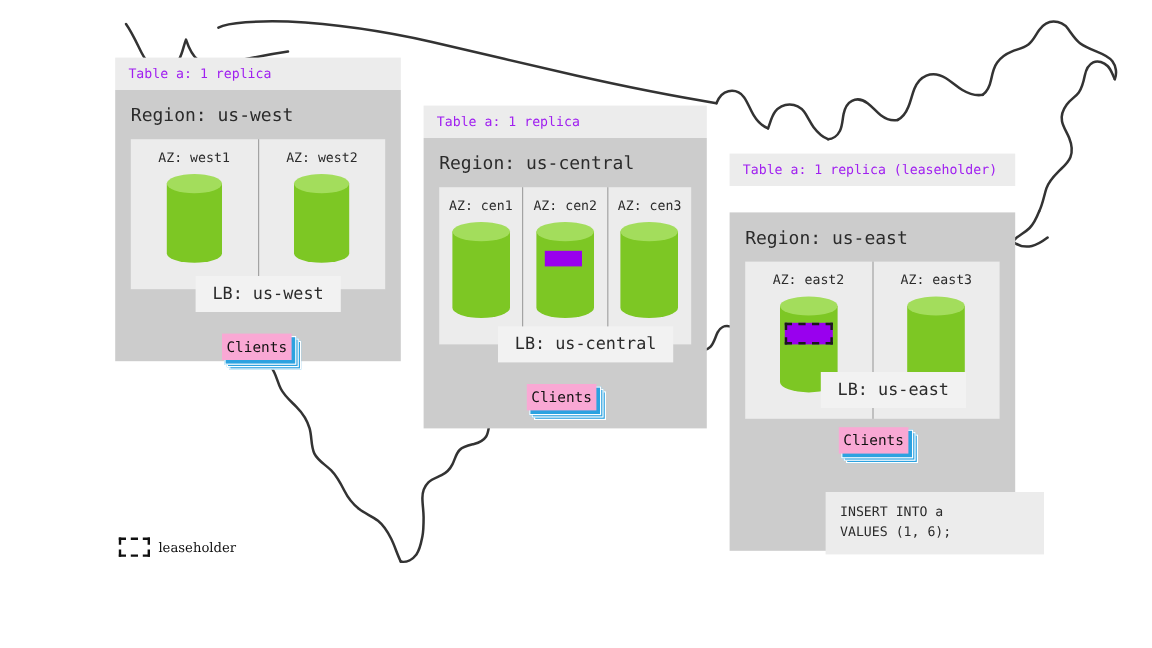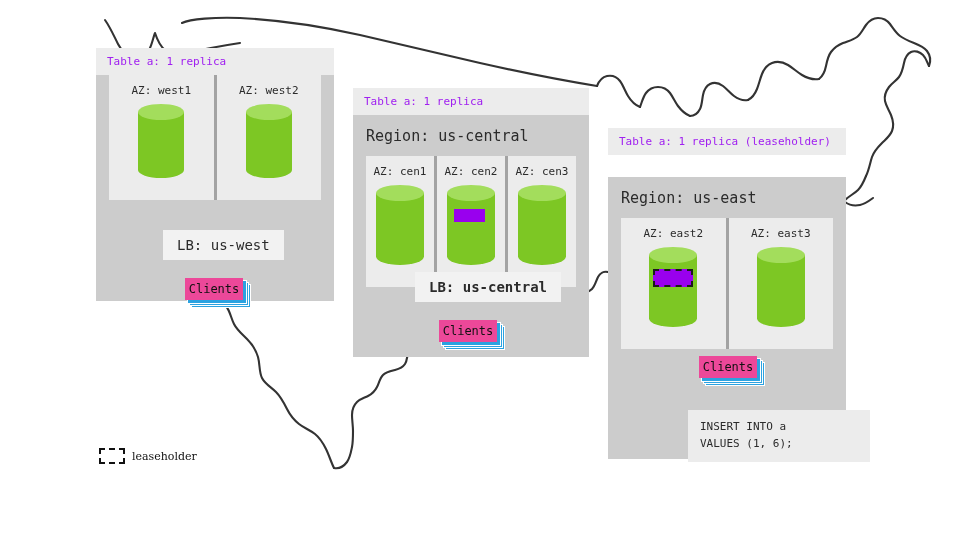--- a/index.html
+++ b/index.html
@@ -36,21 +36,21 @@
   .az-strip{
     background:#ececec;
     display:flex;
     margin:0 13px 0 13px;
   }
   .az{
     flex:1 1 0;
     position:relative;
     padding:9px 0 14px 0;
     text-align:center;
-    border-right:3px solid #a3a3a3;
+    border-right:1px solid #a3a3a3;
   }
   .az:last-child{border-right:none;}
   .az-label{
     font-size:11px;color:#2b2b2b;white-space:nowrap;display:block;
     margin-bottom:7px;
   }
 
   
   .cyl{position:relative;margin:0 auto;}
   .cyl .body{
@@ -79,21 +79,21 @@
     padding:7px 14px;
     white-space:nowrap;
   }
 
   
   .clients{position:absolute;}
   .clients .card{
     position:absolute;background:#2ca2e0;border:1px solid #ffffff;
   }
   .clients .front{
-    position:absolute;left:0;top:0;background:#ec4899;
+    position:absolute;left:0;top:0;background:#f9a8d4;
     color:#111111;font-size:12px;
     display:flex;align-items:center;justify-content:center;
     white-space:nowrap;
   }
 
   
   .sql{
     position:absolute;background:#ececec;
     font-size:11px;color:#2b2b2b;line-height:1.5;
     padding:9px 12px 10px 12px;white-space:pre;
@@ -217,20 +217,21 @@
       </marker>
     </defs>
     <path d="M734,312 C724,305 712,302 700,299 C688,296 678,294 668,290
              C662,288 658,286 655,284" fill="none" stroke="#e01b1b" stroke-width="1.7" marker-end="url(#ah)"></path>
   </svg>
   <div class="arrow-num" style="left:650px;top:290px;">2</div>
 
   <div class="panel" style="left:96px;top:48px;width:238px;">
     <div class="panel-head">Table a: 1 replica</div>
     <div class="panel-body" style="height:226px;position:relative;">
+      <div class="region-title">Region: us-west</div>
       <div class="az-strip">
         <div class="az">
           <span class="az-label">AZ: west1</span>
           <div class="cyl" style="width:46px;height:82px;">
             <div class="body" style="height:66px;"></div>
             <div class="top"></div>
           </div>
         </div>
         <div class="az">
           <span class="az-label">AZ: west2</span>
@@ -272,21 +273,21 @@
         </div>
         <div class="az">
           <span class="az-label">AZ: cen3</span>
           <div class="cyl" style="width:48px;height:88px;">
             <div class="body" style="height:72px;"></div>
             <div class="top"></div>
           </div>
         </div>
       </div>
     </div>
-    <div class="lb" style="left:62px;top:184px;font-weight:bold;">LB: us-central</div>
+    <div class="lb" style="left:62px;top:184px;">LB: us-central</div>
     <div class="clients" style="left:86px;top:232px;width:66px;height:32px;">
       <div class="card" style="left:6px;top:6px;width:58px;height:22px;"></div>
       <div class="card" style="left:4px;top:4px;width:58px;height:22px;"></div>
       <div class="card" style="left:2px;top:2px;width:58px;height:22px;"></div>
       <div class="front" style="width:58px;height:22px;">Clients</div>
     </div>
   </div>
 
   <div class="panel" style="left:608px;top:128px;width:238px;">
     <div class="panel-head">Table a: 1 replica (leaseholder)</div>
@@ -303,20 +304,21 @@
         </div>
         <div class="az">
           <span class="az-label">AZ: east3</span>
           <div class="cyl" style="width:48px;height:88px;">
             <div class="body" style="height:72px;"></div>
             <div class="top"></div>
           </div>
         </div>
       </div>
     </div>
+    <div class="lb" style="left:76px;top:182px;">LB: us-east</div>
     <div class="clients" style="left:91px;top:228px;width:66px;height:32px;">
       <div class="card" style="left:6px;top:6px;width:58px;height:22px;"></div>
       <div class="card" style="left:4px;top:4px;width:58px;height:22px;"></div>
       <div class="card" style="left:2px;top:2px;width:58px;height:22px;"></div>
       <div class="front" style="width:58px;height:22px;">Clients</div>
     </div>
     <div class="sql" style="left:80px;top:282px;width:158px;">INSERT INTO a
 VALUES (1, 6);</div>
   </div>
 

